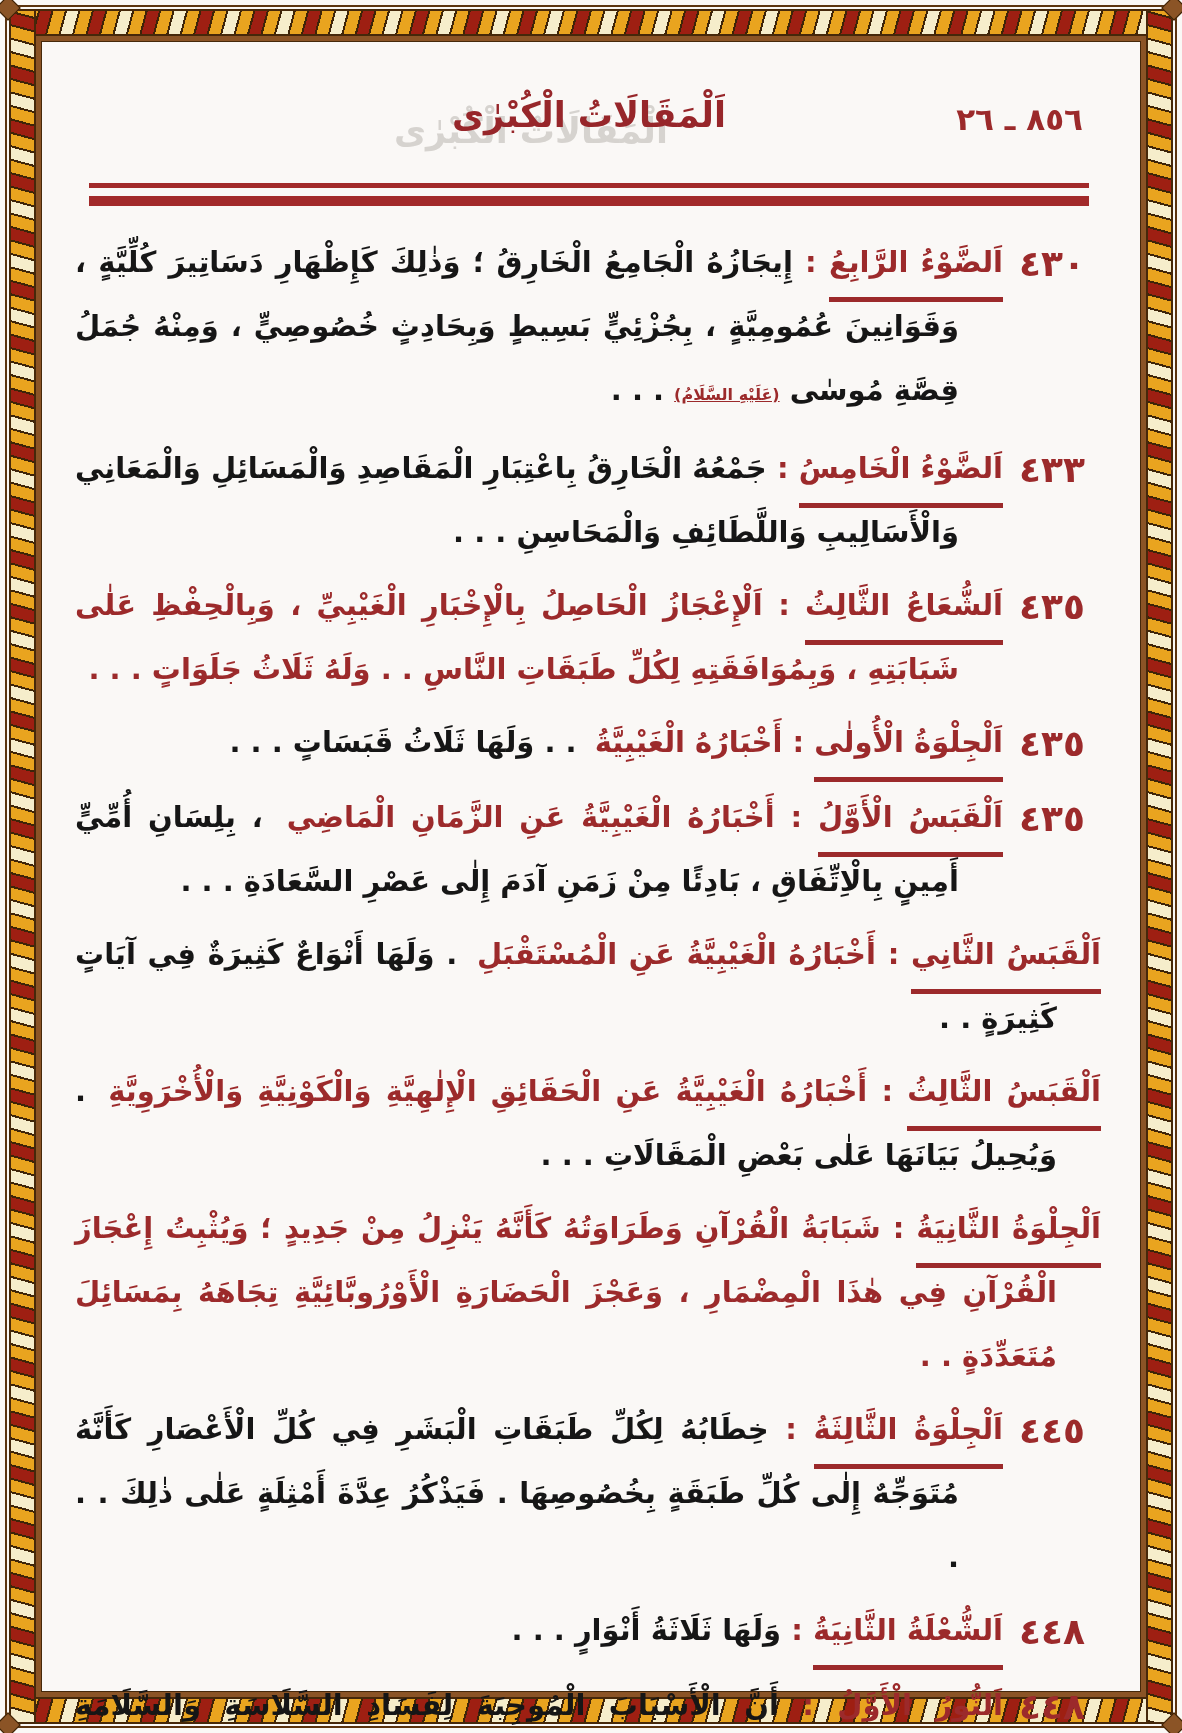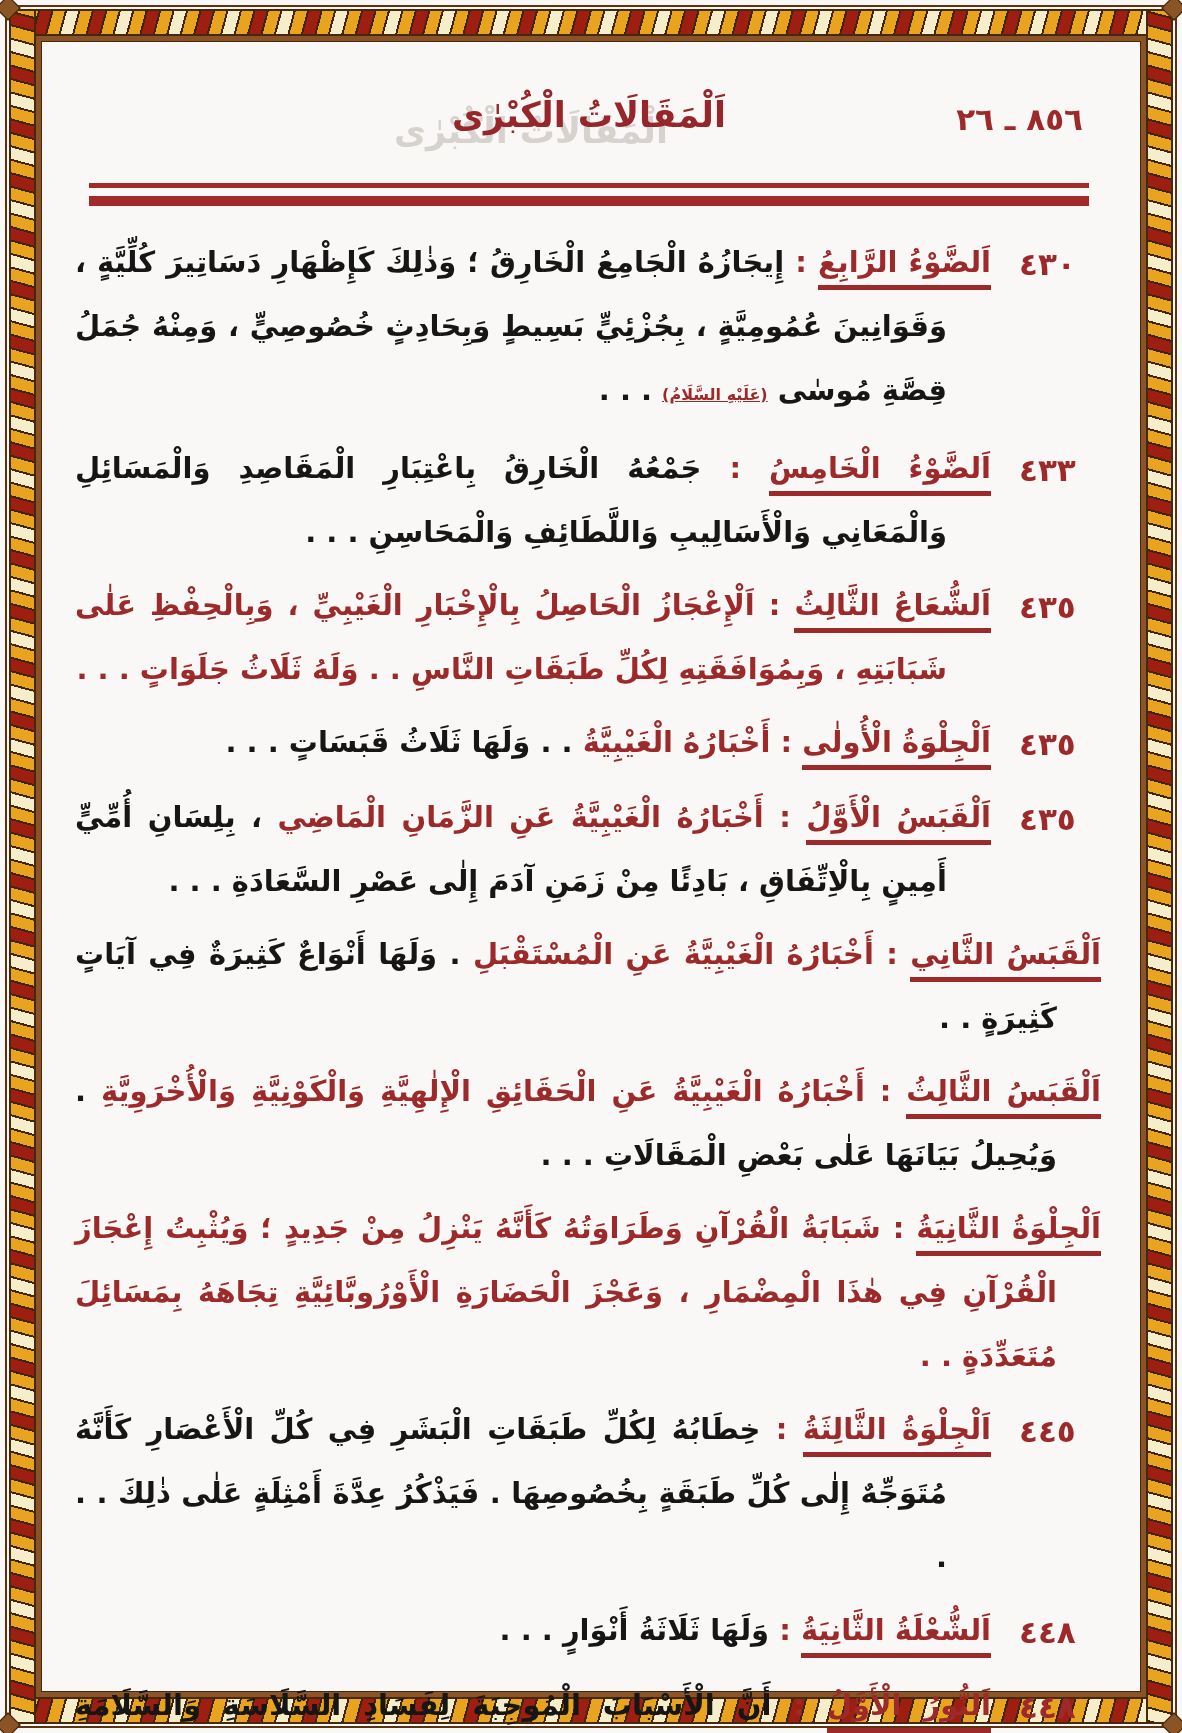--- a/index.html
+++ b/index.html
@@ -32,27 +32,27 @@
   .page-num{position:absolute;top:40px;right:20px;color:#9C2A2B;font-size:31px;font-weight:bold;
             letter-spacing:2px;}
   .title-wrap{position:absolute;top:34px;right:0;left:0;text-align:center;}
   .title-ghost{position:absolute;right:0;left:0;top:0;text-align:center;color:#BFBBB6;opacity:.6;
                font-size:35px;font-weight:bold;transform:translate(-58px,16px);z-index:0;}
   .title{position:relative;z-index:1;color:#97262A;font-size:35px;font-weight:bold;}
   .hdr-rule{height:8px;border-top:5px solid #A22A2A;border-bottom:10px solid #A22A2A;
             margin:10px 14px 0 14px;}
   .entries{padding:24px 2px 0 0;}
   .entry{display:flex;gap:16px;margin-bottom:9px;}
-  .num{flex:none;width:82px;color:#9C2A2B;font-size:31px;font-weight:bold;line-height:64px;
-       text-align:left;padding-top:2px;margin-left:12px;}
+  .num{flex:none;width:82px;color:#9C2A2B;font-size:36px;font-weight:bold;line-height:64px;
+       text-align:left;padding-top:2px;}
   .txt{flex:1;font-size:29px;font-weight:bold;line-height:64px;color:#161616;
        text-align:justify;text-indent:-44px;padding-right:44px;}
-  .head{color:#9C2A2B;border-bottom:5px solid #9C2A2B;padding-bottom:6px;}
+  .head{color:#9C2A2B;border-bottom:5px solid #9C2A2B;padding-bottom:18px;}
   .colon{color:#9C2A2B;}
-  .red{color:#9C2A2B;}
+  .red{color:#9C2A2B;margin-left:8px;}
   .black{color:#161616;}
   .honorific{color:#9C2A2B;font-size:16px;font-weight:bold;letter-spacing:-1px;text-decoration:underline;}
 </style>
 </head>
 <body>
 
 <div class="page">
 
   <div class="frame-outer"></div>
   <div class="chain h top"></div>

